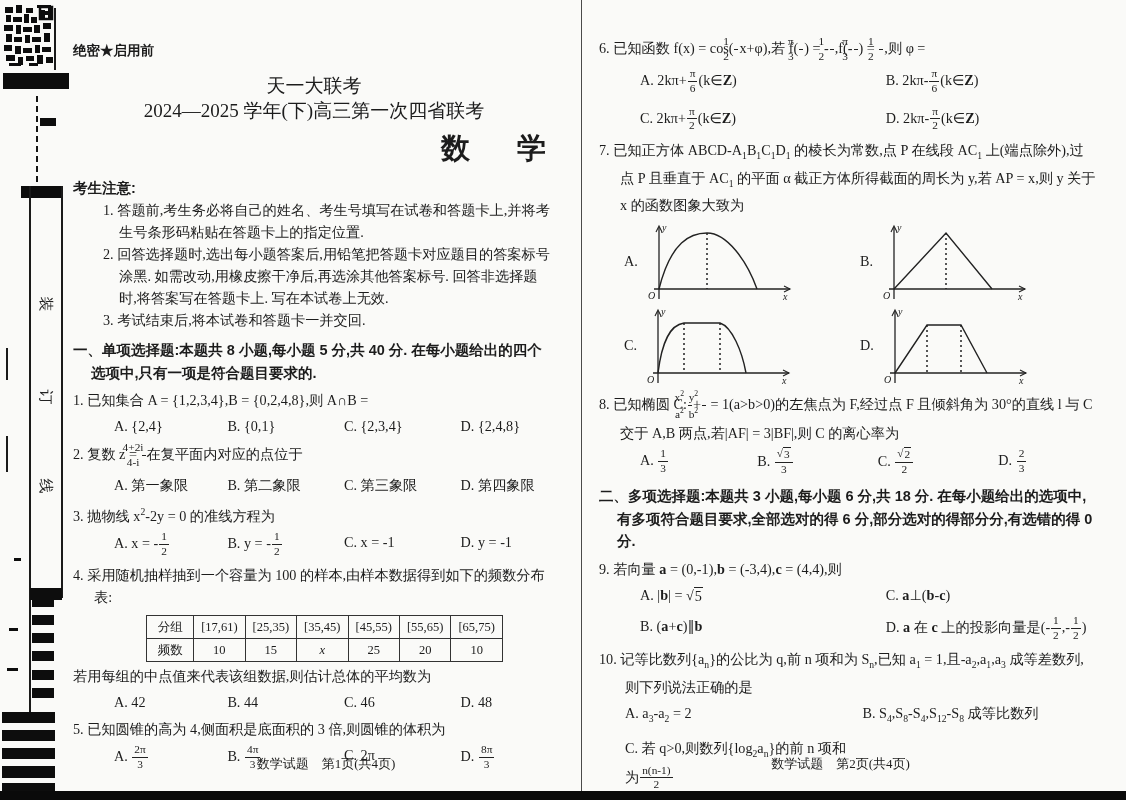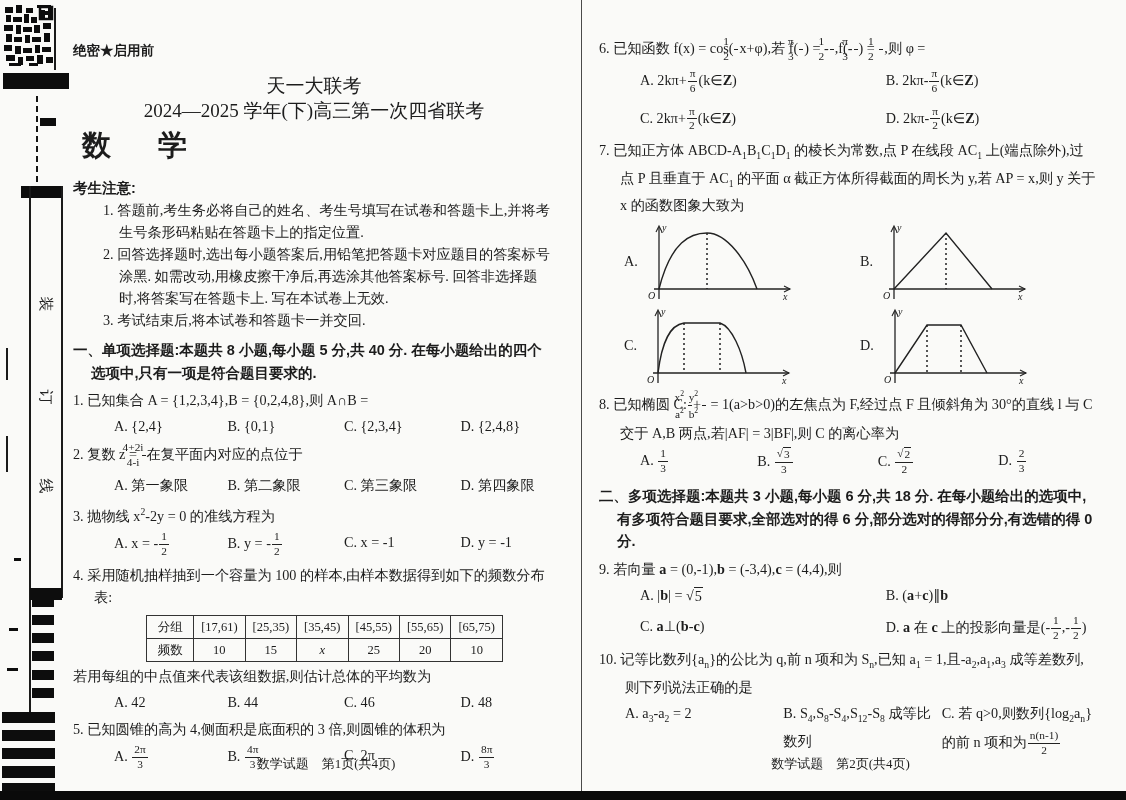--- a/index.html
+++ b/index.html
@@ -18,34 +18,34 @@
   .qr{position:absolute;left:4px;top:5px;}
 
   
   .col{position:absolute;top:36px;}
   .col.left{left:73px;width:482px;}
   .col.right{left:599px;width:497px;}
 
   .classification{font-family:"Liberation Sans",sans-serif;font-weight:bold;font-size:13.5px;margin-top:4px;}
   .t1{text-align:center;font-size:19px;margin-top:13px;line-height:23px;}
   .t2{text-align:center;font-size:19px;margin-top:2px;line-height:23px;}
-  .subject{text-align:left;font-size:29px;font-weight:bold;letter-spacing:9px;text-indent:9px;
-           margin-top:9px;line-height:34px;font-family:Liberation Mono, monospace;}
+  .subject{text-align:right;font-size:29px;font-weight:bold;letter-spacing:9px;text-indent:9px;
+           margin-top:9px;line-height:34px;font-family:Liberation Serif, serif;}
   .notice-title{font-family:"Liberation Sans",sans-serif;font-weight:bold;font-size:14.5px;margin-top:13px;}
   .notice-item{padding-left:46px;text-indent:-16px;line-height:22px;}
   .sec-head{font-family:"Liberation Sans",sans-serif;font-weight:bold;font-size:14.5px;
             margin-top:8px;padding-left:18px;text-indent:-18px;line-height:22.5px;}
 
   .question{margin-top:5px;padding-left:21px;text-indent:-21px;}
   .stem{line-height:22px;}
   .stem2{margin-top:3px;line-height:22px;}
   .opts{display:grid;padding-left:20px;margin-top:4px;column-gap:4px;text-indent:0;}
   .cols4{grid-template-columns:1.02fr 1.05fr 1.05fr 0.88fr;}
   .cols2{grid-template-columns:1.15fr 1fr;row-gap:9px;}
-  .cols1{grid-template-columns:1fr 1fr 1fr;row-gap:7px;}
+  .cols1{grid-template-columns:1fr 1fr;row-gap:7px;}
   .opt{line-height:22px;}
 
   
   .frac{display:inline-flex;flex-direction:column;vertical-align:middle;text-align:center;
         font-size:0.8em;line-height:1.2;margin:0 1px;position:relative;top:-1px;}
   .frac>.num{border-bottom:1px solid #222;padding:0 2px;}
   .frac>.den{padding:0 2px;}
   sup,sub{font-size:0.68em;}
   .sqrt{display:inline-flex;align-items:flex-start;}
   .sqrt>.rad{line-height:1.15;}
@@ -389,22 +389,22 @@
 
     <div class="sec-head">二、多项选择题:本题共 3 小题,每小题 6 分,共 18 分. 在每小题给出的选项中,有多项符合题目要求,全部选对的得 6 分,部分选对的得部分分,有选错的得 0 分.</div>
 
     <div class="question">
       <div class="stem">9. 若向量 <b>a</b> = (0,-1),<b>b</b> = (-3,4),<b>c</b> = (4,4),则</div>
       <div class="opts cols2">
         <span class="opt">A. |<b>b</b>| = <span class="sqrt">
               <span class="rad">√</span>
               <span class="rc">5</span>
             </span></span>
+        <span class="opt">C. <b>a</b>⊥(<b>b</b>-<b>c</b>)</span>
         <span class="opt">B. (<b>a</b>+<b>c</b>)∥<b>b</b></span>
-        <span class="opt">C. <b>a</b>⊥(<b>b</b>-<b>c</b>)</span>
         <span class="opt">D. <b>a</b> 在 <b>c</b> 上的投影向量是(-<span class="frac">
               <span class="num">1</span>
               <span class="den">2</span>
             </span>,-<span class="frac">
               <span class="num">1</span>
               <span class="den">2</span>
             </span>)</span>
       </div>
     </div>
 

